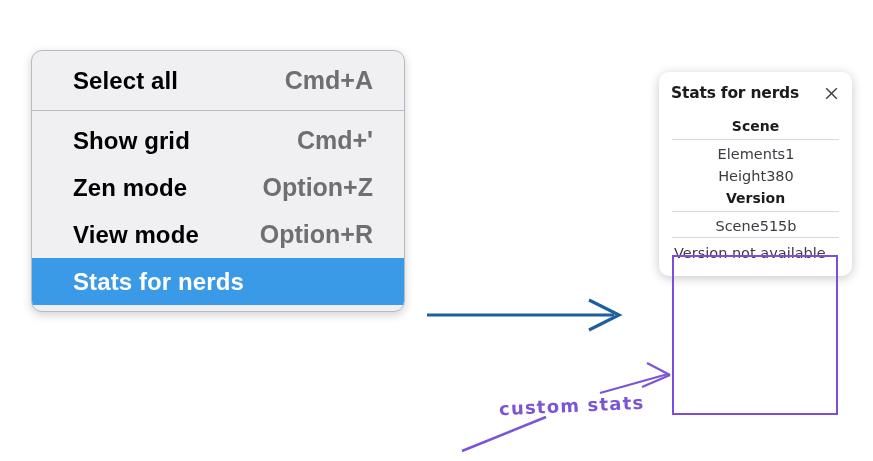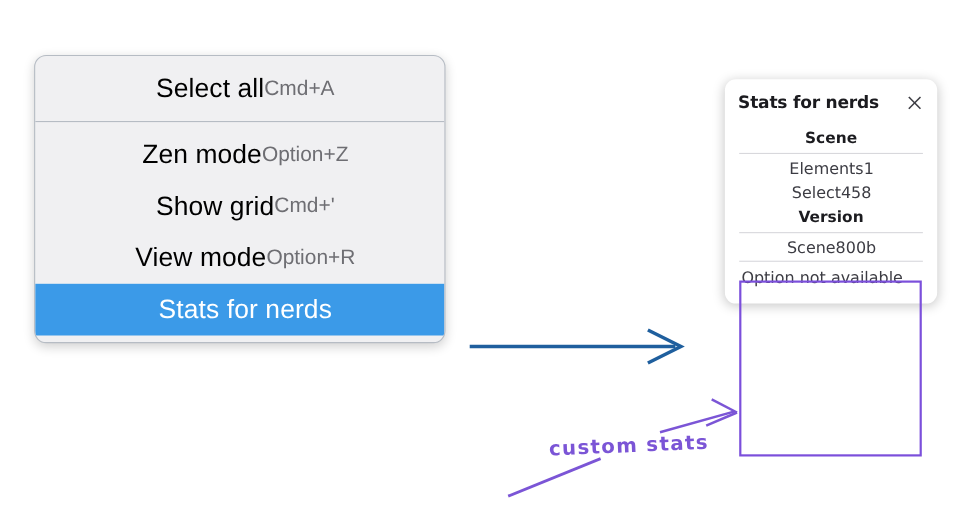--- a/index.html
+++ b/index.html
@@ -32,34 +32,35 @@
   }
   .menu-group { padding: 6px 0; }
   .menu-sep {
     height: 1px;
     background: #b6bcc4;
     margin: 0;
   }
   .menu-item {
     display: flex;
     align-items: center;
-    justify-content: center;
+    justify-content: space-between;
     height: 47px;
     padding: 0 31px 0 41px;
     box-sizing: border-box;
     cursor: default;
+    font-weight: bold;
   }
   .menu-item .mi-label {
     font-size: 24px;
     color: #000000;
     letter-spacing: 0.1px;
     white-space: nowrap;
   }
   .menu-item .mi-shortcut {
-    font-size: 19px;
+    font-size: 25px;
     color: #6e6e73;
     white-space: nowrap;
   }
   .menu-item.selected {
     background: #3b9ae8;
   }
   .menu-item.selected .mi-label { color: #ffffff; }
   .menu-item.selected .mi-shortcut { color: #d6e9fa; }
 
   
@@ -167,26 +168,26 @@
     <div class="menu-item">
       <span class="mi-label">Select all</span>
       <span class="mi-shortcut">Cmd+A</span>
     </div>
   </div>
 
   <div class="menu-sep"></div>
 
   <div class="menu-group">
     <div class="menu-item">
+      <span class="mi-label">Show grid</span>
+      <span class="mi-shortcut">Cmd+'</span>
+    </div>
+    <div class="menu-item">
       <span class="mi-label">Zen mode</span>
       <span class="mi-shortcut">Option+Z</span>
-    </div>
-    <div class="menu-item">
-      <span class="mi-label">Show grid</span>
-      <span class="mi-shortcut">Cmd+'</span>
     </div>
     <div class="menu-item">
       <span class="mi-label">View mode</span>
       <span class="mi-shortcut">Option+R</span>
     </div>
     <div class="menu-item selected">
       <span class="mi-label">Stats for nerds</span>
     </div>
   </div>
 
@@ -205,35 +206,35 @@
   </div>
 
   <div class="sp-section-title">Scene</div>
   <div class="sp-rule"></div>
 
   <div class="sp-row">
     <span class="sp-key">Elements</span>
     <span class="sp-val">1</span>
   </div>
   <div class="sp-row">
-    <span class="sp-key">Select</span>
-    <span class="sp-val">458</span>
+    <span class="sp-key">Height</span>
+    <span class="sp-val">380</span>
   </div>
 
   <div class="sp-section-title">Version</div>
   <div class="sp-rule"></div>
 
   <div class="sp-row">
     <span class="sp-key">Scene</span>
-    <span class="sp-val">800b</span>
+    <span class="sp-val">515b</span>
   </div>
 
   <div class="sp-rule"></div>
 
-  <div class="sp-note">Option not available</div>
+  <div class="sp-note">Version not available</div>
 
 </div>
 
 <div id="stats-highlight"></div>
 
 <svg class="anno-svg">
 
   <g>
     <line x1="427" y1="315" x2="614" y2="315" stroke="#1f5f9e" stroke-width="3.2"></line>
     <polyline points="589,300 619,315 589,330" fill="none" stroke="#1f5f9e" stroke-width="3.2" stroke-linejoin="miter"></polyline>

